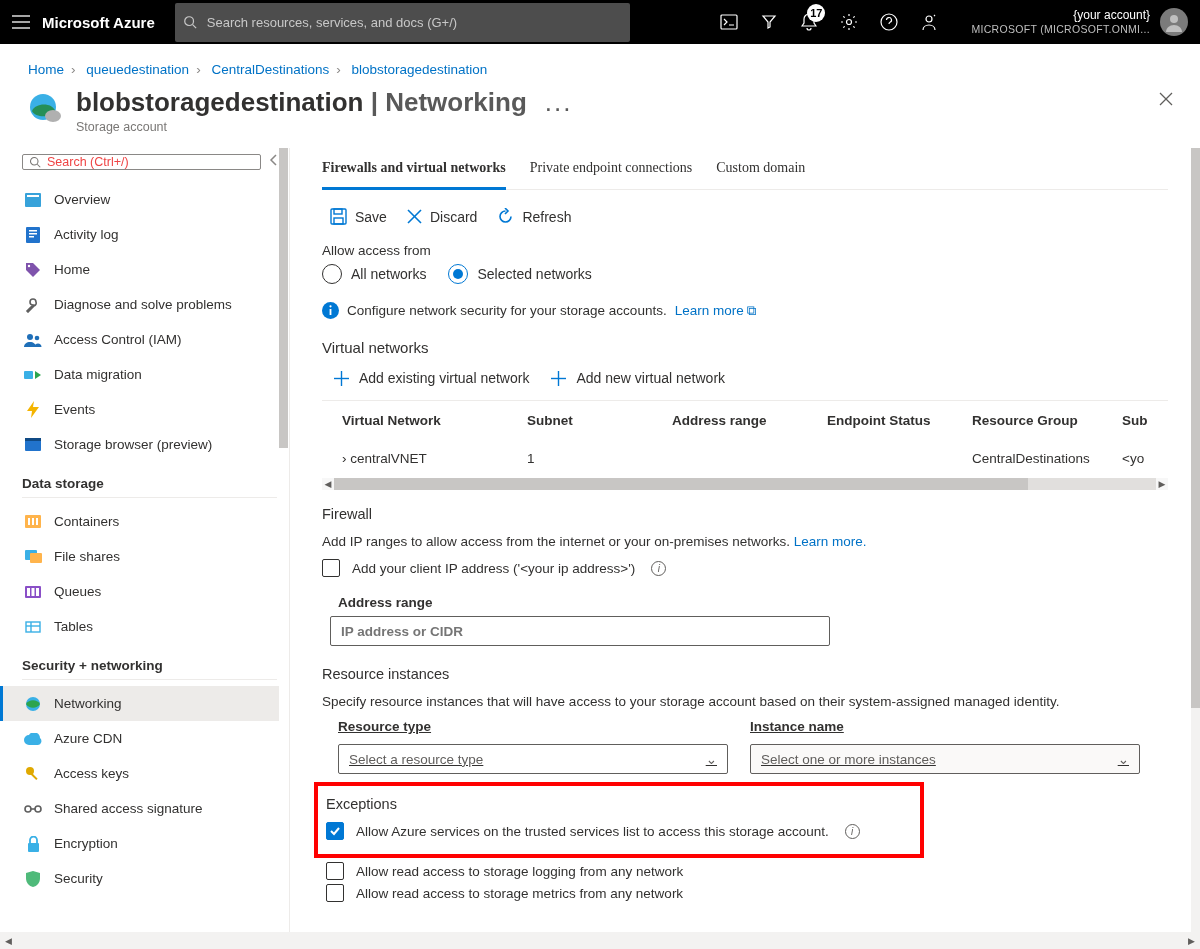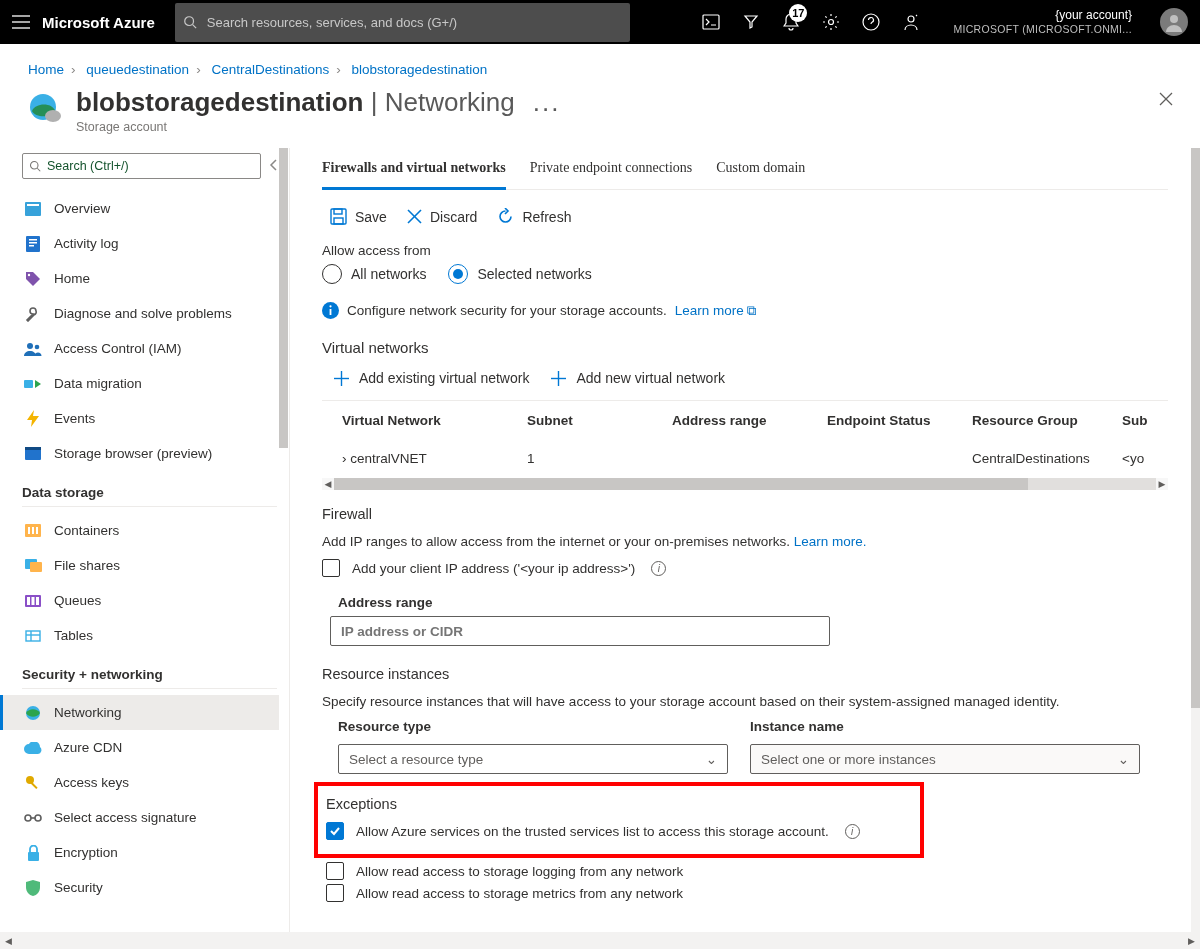--- a/index.html
+++ b/index.html
@@ -27,46 +27,46 @@
   .brand{font-size:15px;font-weight:600;white-space:nowrap;margin-right:8px;}
   .search-wrap{flex:0 0 455px;background:#4d4d4d;border-radius:2px;height:39px;display:flex;align-items:center;padding:0 8px;color:#d0d0d0;}
   .search-wrap svg{flex:0 0 auto;margin-right:8px;}
   .search-input{background:transparent;border:none;outline:none;color:#fff;flex:1;font-size:13px;}
   .search-input::placeholder{color:#c8c8c8;}
   .hdr-spacer{flex:1;}
   .hdr-icons{display:flex;align-items:center;gap:0;}
   .hdr-ico{width:40px;height:44px;display:flex;align-items:center;justify-content:center;position:relative;color:#fff;cursor:pointer;}
   .hdr-ico svg{display:block;}
   .badge{position:absolute;top:4px;right:4px;background:#fff;color:#000;border-radius:9px;min-width:18px;height:18px;font-size:11px;font-weight:600;display:flex;align-items:center;justify-content:center;padding:0 3px;}
-  .account{padding-left:10px;display:flex;align-items:center;gap:28px;}
+  .account{padding-left:10px;display:flex;align-items:center;gap:10px;}
   .account-text{text-align:right;line-height:1.15;font-size:12px;}
   .account-text .name{}
   .account-text .tenant{font-size:10.5px;color:#bfbfbf;letter-spacing:.3px;}
   .avatar{width:28px;height:28px;border-radius:50%;background:#7b7b7b;display:flex;align-items:center;justify-content:center;}
 
   
   .crumbs{padding:18px 28px 10px;font-size:13.5px;color:var(--text-soft);}
   .crumbs a{color:var(--link);text-decoration:none;}
   .crumbs .sep{margin:0 7px;color:#8a8886;}
 
   
   .title-row{padding:0 28px 14px;display:flex;align-items:flex-start;gap:14px;position:relative;}
   .title-ico{width:34px;height:34px;margin-top:4px;}
   .title-text h1{margin:0;font-size:26px;font-weight:600;color:var(--text);}
-  .title-text h1 .thin{font-weight:400;color:#595959;}
+  .title-text h1 .thin{font-weight:700;color:#595959;}
   .title-text h1 .dots{font-weight:400;color:#595959;margin-left:18px;letter-spacing:2px;}
   .title-text .subtype{font-size:12.5px;color:var(--text-subtle);margin-top:2px;}
   .close-x{position:absolute;right:26px;top:4px;cursor:pointer;color:#605e5c;}
 
   
   .body{display:flex;height:786px;}
   .sidebar{width:var(--sidebar-w);border-right:1px solid var(--border);padding:5px 0 0 22px;position:relative;overflow:hidden;}
   .sidebar-scrollbar{position:absolute;top:0;right:1px;width:9px;height:300px;background:#c8c6c4;border-radius:0;}
   .sb-top{display:flex;align-items:center;gap:6px;margin:0 8px 12px 0;}
-  .sb-search{flex:1;height:26px;border:1px solid #8a8886;border-radius:2px;display:flex;align-items:center;padding:0 6px;color:#14532d;font-size:12.5px;}
+  .sb-search{flex:1;height:16px;border:1px solid #8a8886;border-radius:2px;display:flex;align-items:center;padding:0 6px;color:#ef4444;font-size:12.5px;}
   .sb-search svg{margin-right:6px;}
   .sb-collapse{color:#8a8886;}
   .sb-item{display:flex;align-items:center;gap:12px;height:35px;padding-left:2px;cursor:pointer;font-size:13.5px;color:#323130;}
   .sb-item .ico{width:18px;display:flex;justify-content:center;}
   .sb-item.active{background:var(--selected-bg);margin-left:-22px;padding-left:24px;margin-right:10px;position:relative;}
   .sb-item.active::before{content:"";position:absolute;left:0;top:0;bottom:0;width:3px;background:var(--azure-blue);}
   .sb-group{margin:14px 0 6px;font-size:13.5px;font-weight:600;color:#323130;}
   .sb-divider{height:1px;background:var(--border);margin:6px 12px 6px 0;}
 
   
@@ -112,21 +112,21 @@
 
   .chk-row{display:flex;align-items:center;gap:12px;margin:4px 0;font-size:13.5px;}
   .chk{width:18px;height:18px;border:1px solid #323130;border-radius:2px;display:inline-flex;align-items:center;justify-content:center;}
   .chk.checked{background:var(--azure-blue);border-color:var(--azure-blue);color:#fff;}
   .outline-info{width:15px;height:15px;border:1px solid #605e5c;border-radius:50%;font-size:10px;display:inline-flex;align-items:center;justify-content:center;color:#605e5c;font-style:italic;margin-left:4px;}
 
   .field-label{font-weight:600;font-size:13.5px;padding-left:16px;margin-bottom:6px;}
   .field-input{height:30px;border:1px solid #605e5c;border-radius:2px;padding:0 10px;font-size:13.5px;color:#323130;}
   .row-box{padding-left:0;width:520px;margin-bottom:20px;}
   .ri-cols{display:flex;gap:22px;padding-left:16px;margin-bottom:8px;}
-  .ri-col{width:390px;}
+  .ri-col{width:390px;text-decoration:underline;}
   .sel{height:30px;border:1px solid #605e5c;border-radius:2px;display:flex;align-items:center;justify-content:space-between;padding:0 10px;color:#605e5c;font-size:13.5px;cursor:pointer;}
   .sel.disabled{background:#faf9f8;}
 
   .exc-box{border:4px solid var(--highlight-red);padding:8px 12px 10px 0px;margin-top:8px;margin-left:-8px;width:610px;}
 
   
   .page-scroll{position:absolute;left:0;right:0;bottom:0;height:17px;background:#f3f2f1;display:flex;align-items:center;}
   .page-scroll .arrow{width:17px;height:17px;display:flex;align-items:center;justify-content:center;color:#605e5c;font-size:9px;}
 </style>
 </head>
@@ -393,21 +393,21 @@
         <span>Access keys</span>
       </div>
     <div class="sb-item">
         <span class="ico">
           <svg width="18" height="12" viewBox="0 0 18 12" fill="none" stroke="#5f5f5f" stroke-width="1.6">
             <circle cx="4" cy="6" r="3"></circle>
             <circle cx="14" cy="6" r="3"></circle>
             <line x1="7" y1="6" x2="11" y2="6"></line>
           </svg>
         </span>
-        <span>Select access signature</span>
+        <span>Shared access signature</span>
       </div>
     <div class="sb-item">
         <span class="ico">
           <svg width="13" height="16" viewBox="0 0 13 16" fill="#3ab0e6">
             <rect x="1" y="7" width="11" height="9" rx="1"></rect>
             <path d="M3 7V4a3.5 3.5 0 0 1 7 0v3" fill="none" stroke="#3ab0e6" stroke-width="1.8"></path>
           </svg>
         </span>
         <span>Encryption</span>
       </div>

